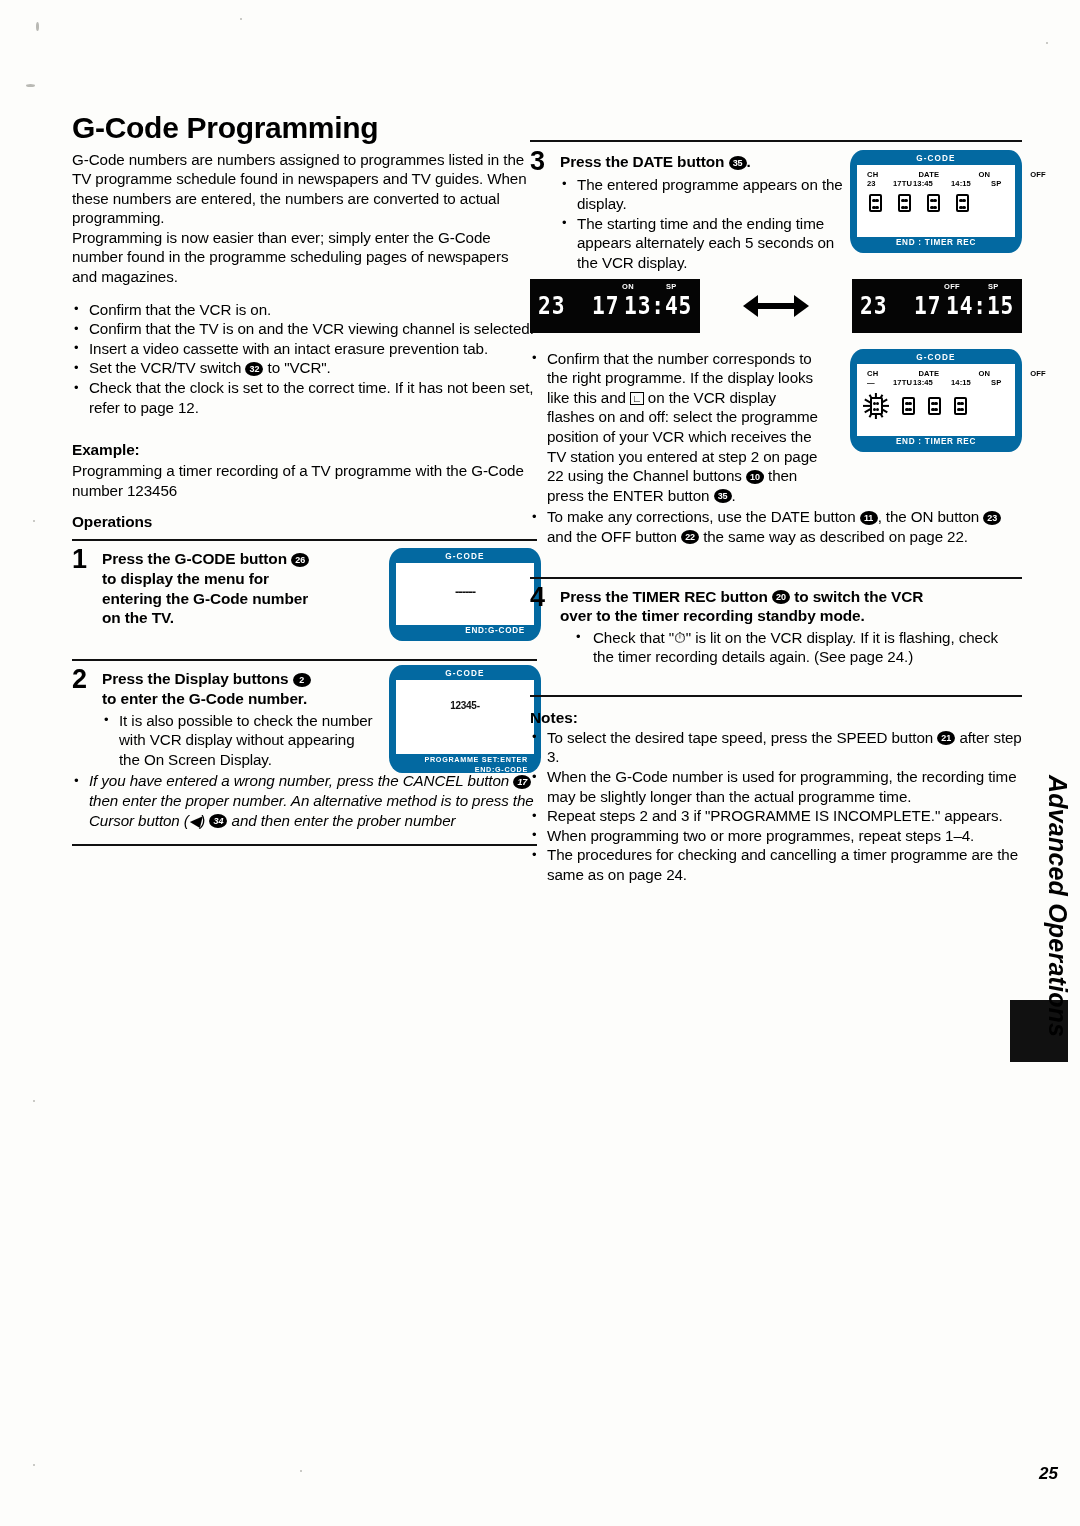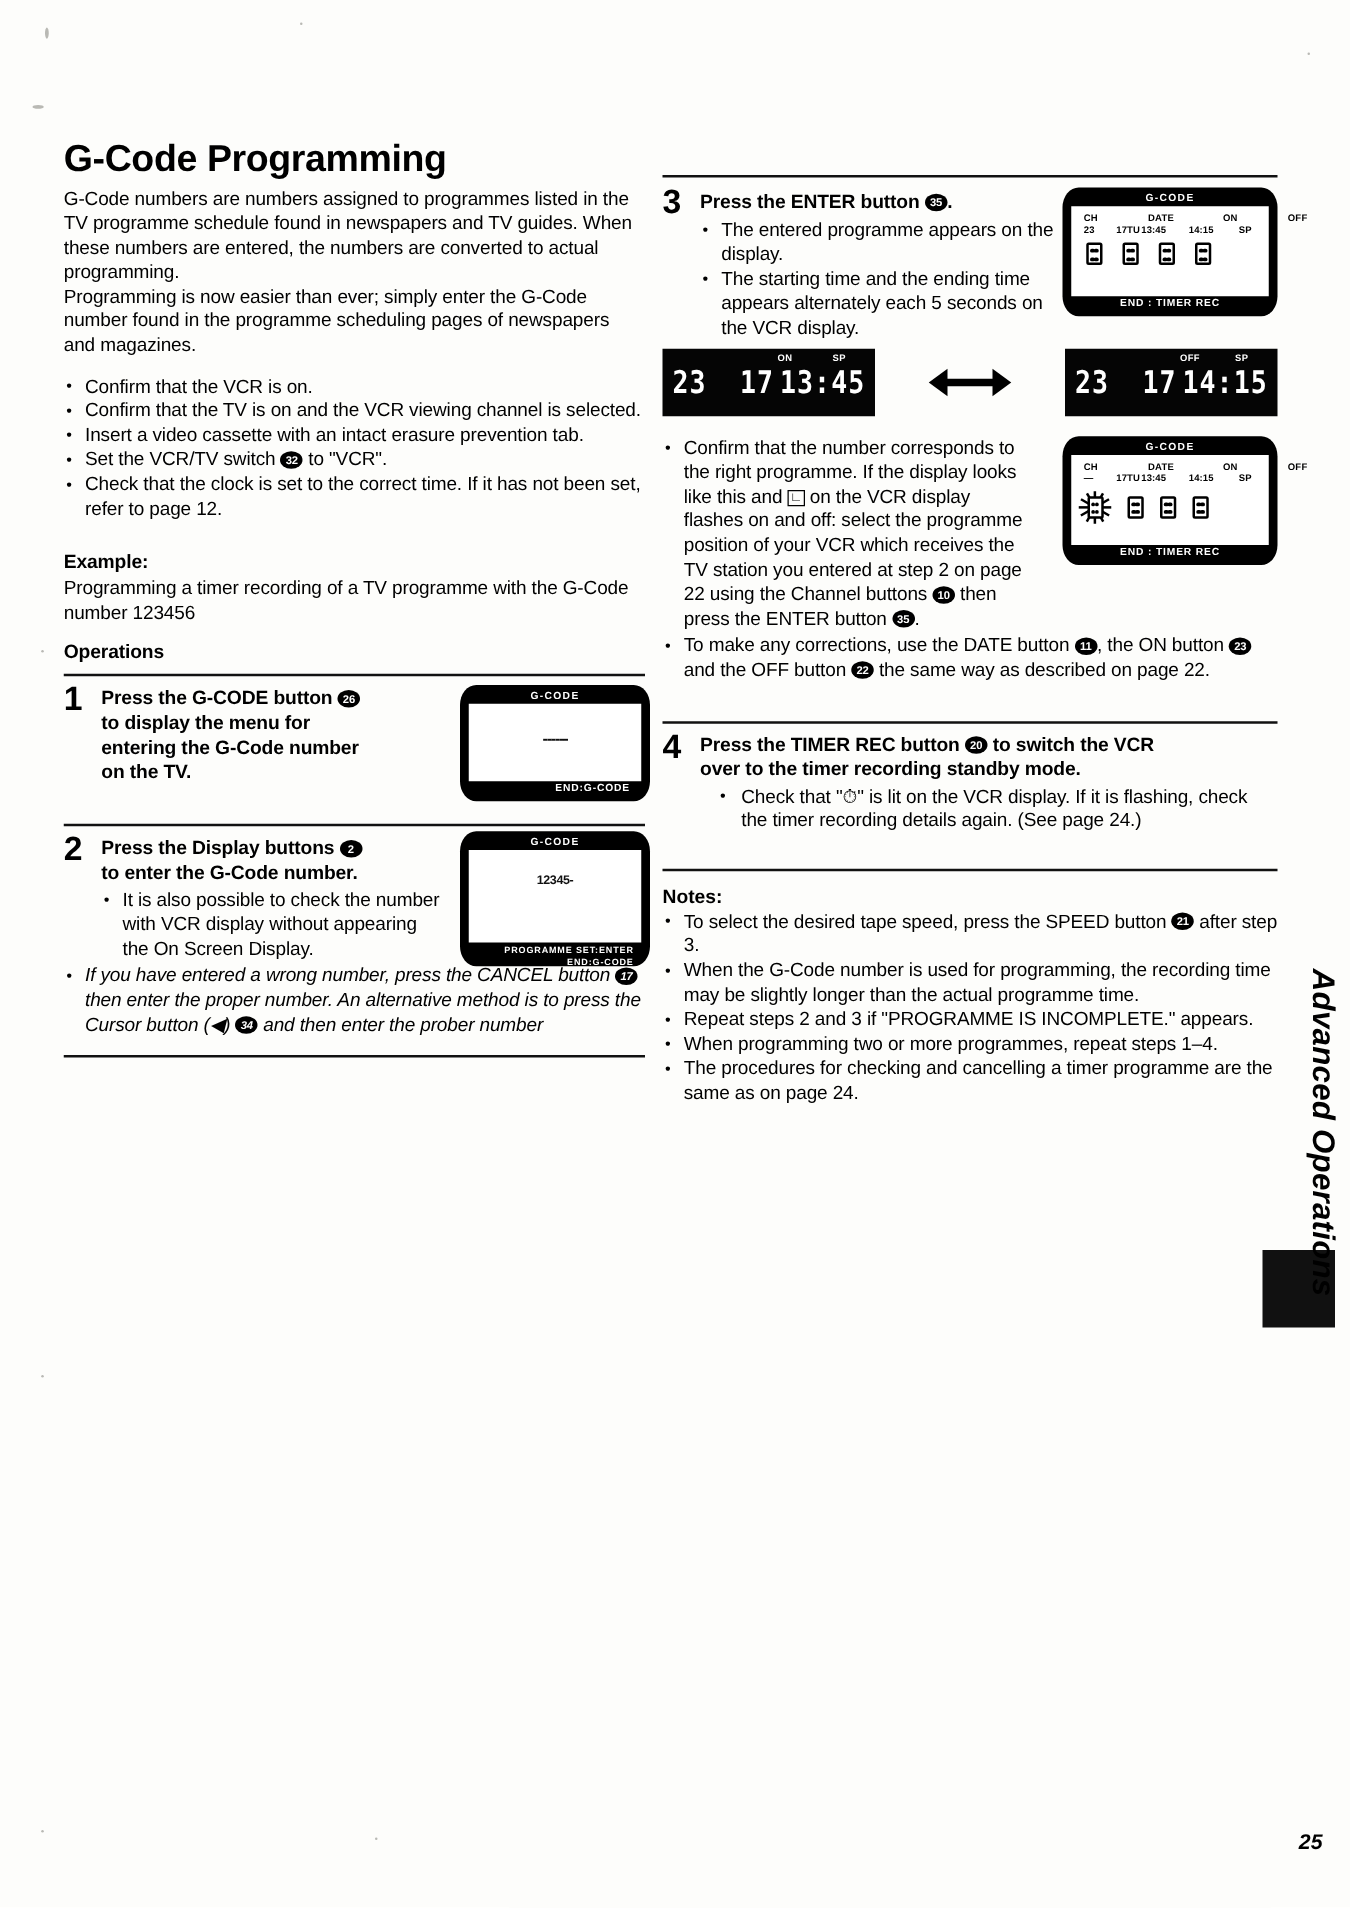--- a/index.html
+++ b/index.html
@@ -18,21 +18,21 @@
     height: 1526px;
     background: #fdfdfb;
     overflow: hidden;
     box-sizing: border-box;
   }
   .speck { position:absolute; background:#b9b9b4; border-radius:50%; }
 
   
   .col-left {
     position: absolute;
-    left: 51px; top: 112px;
+    left: 72px; top: 112px;
     width: 465px;
   }
   .col-right {
     position: absolute;
     left: 530px; top: 140px;
     width: 492px;
   }
 
   h1.title {
     font-size: 30px;
@@ -130,21 +130,21 @@
   .step-head {
     font-size: 15.4px;
     font-weight: bold;
     line-height: 19.6px;
     letter-spacing: -0.1px;
     margin: 0;
   }
 
   
   .tv {
-    background: #000000;
+    background: #0369a1;
     border-radius: 13px/16px;
     padding: 3px 7px 4px 7px;
     box-sizing: border-box;
     position: relative;
   }
   .tv-inner {
     background: #ffffff;
     position: relative;
     box-sizing: border-box;
   }
@@ -442,21 +442,21 @@
   </div>
 
   <div class="col-right">
 
     <div class="rule" style="margin-bottom:6px;"></div>
 
     <div class="step" style="align-items:flex-start;">
       <div class="step-num" style="padding-top:0;">3</div>
       <div class="step-body" style="padding-top:4px; padding-right:178px;">
         <div class="step-head">
-          <span>Press the ENTER button</span>
+          <span>Press the DATE button</span>
           <span class="ref">35</span><span>.</span>
         </div>
         <ul class="bullets" style="margin-top:3px;">
           <li>The entered programme appears on the display.</li>
           <li>The starting time and the ending time appears alternately each 5 seconds on the VCR display.</li>
         </ul>
       </div>
 
       <div style="position:absolute; right:0px; top:2px; width:172px;">
         <div class="tv">

